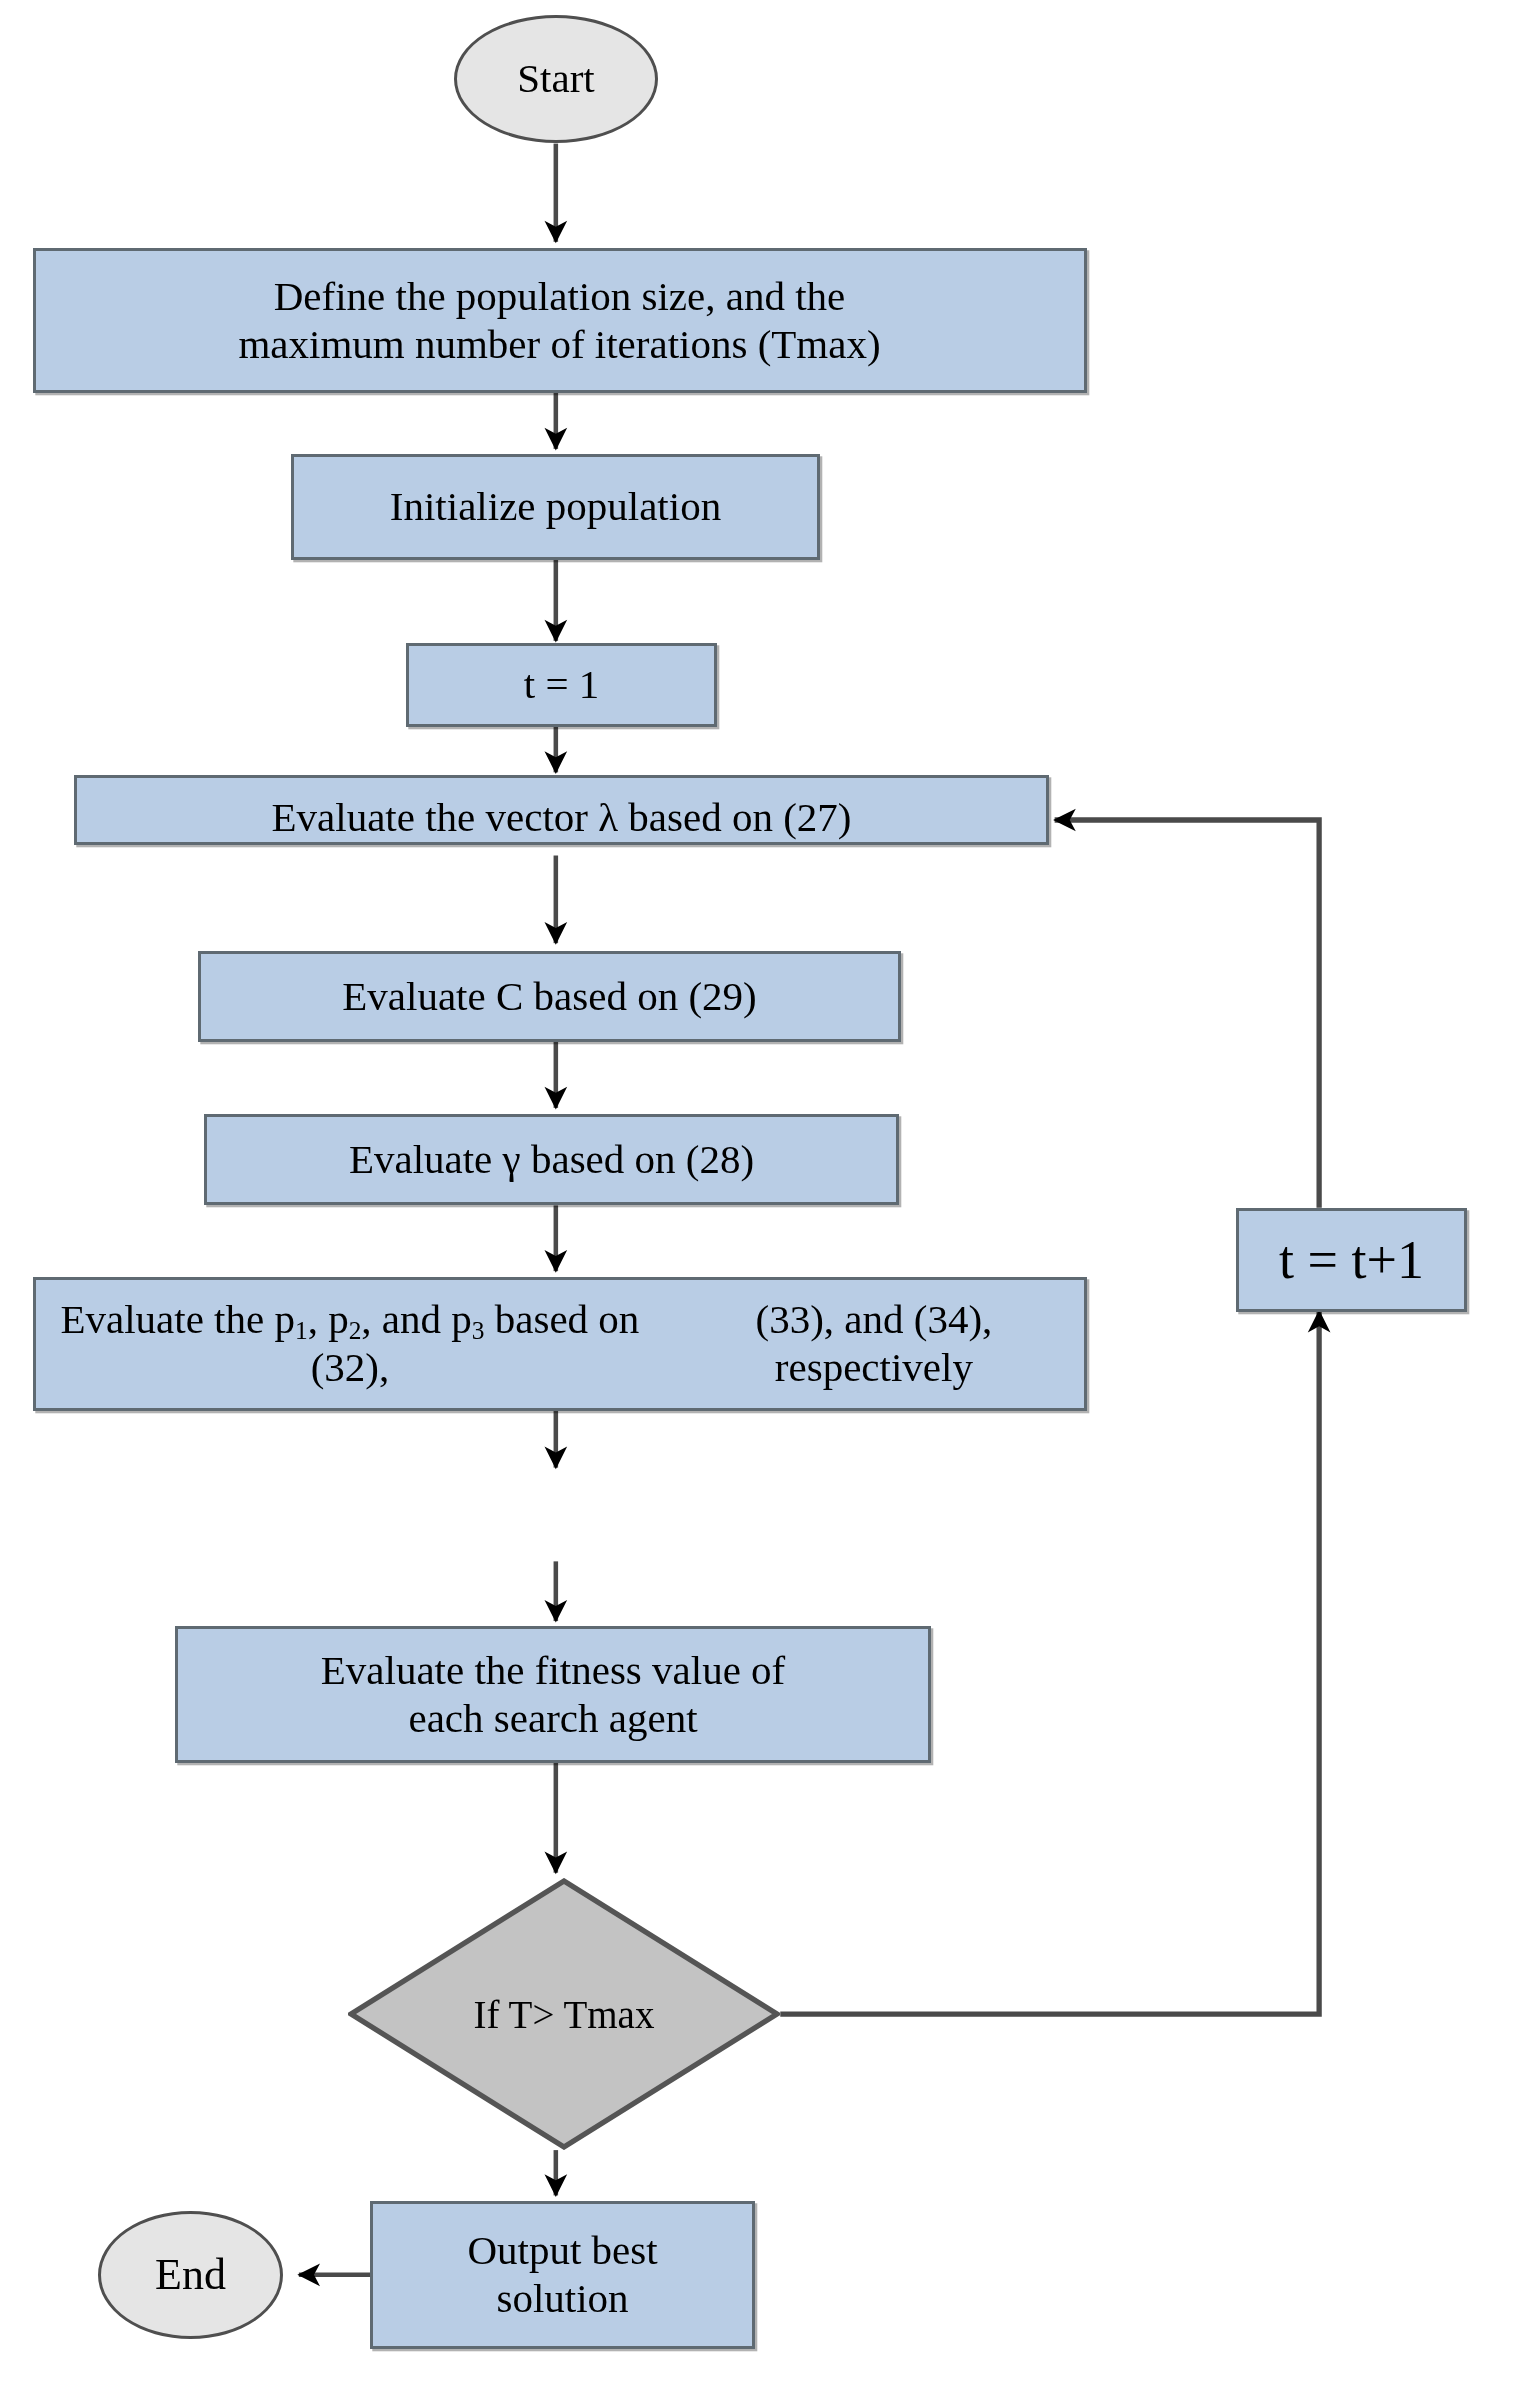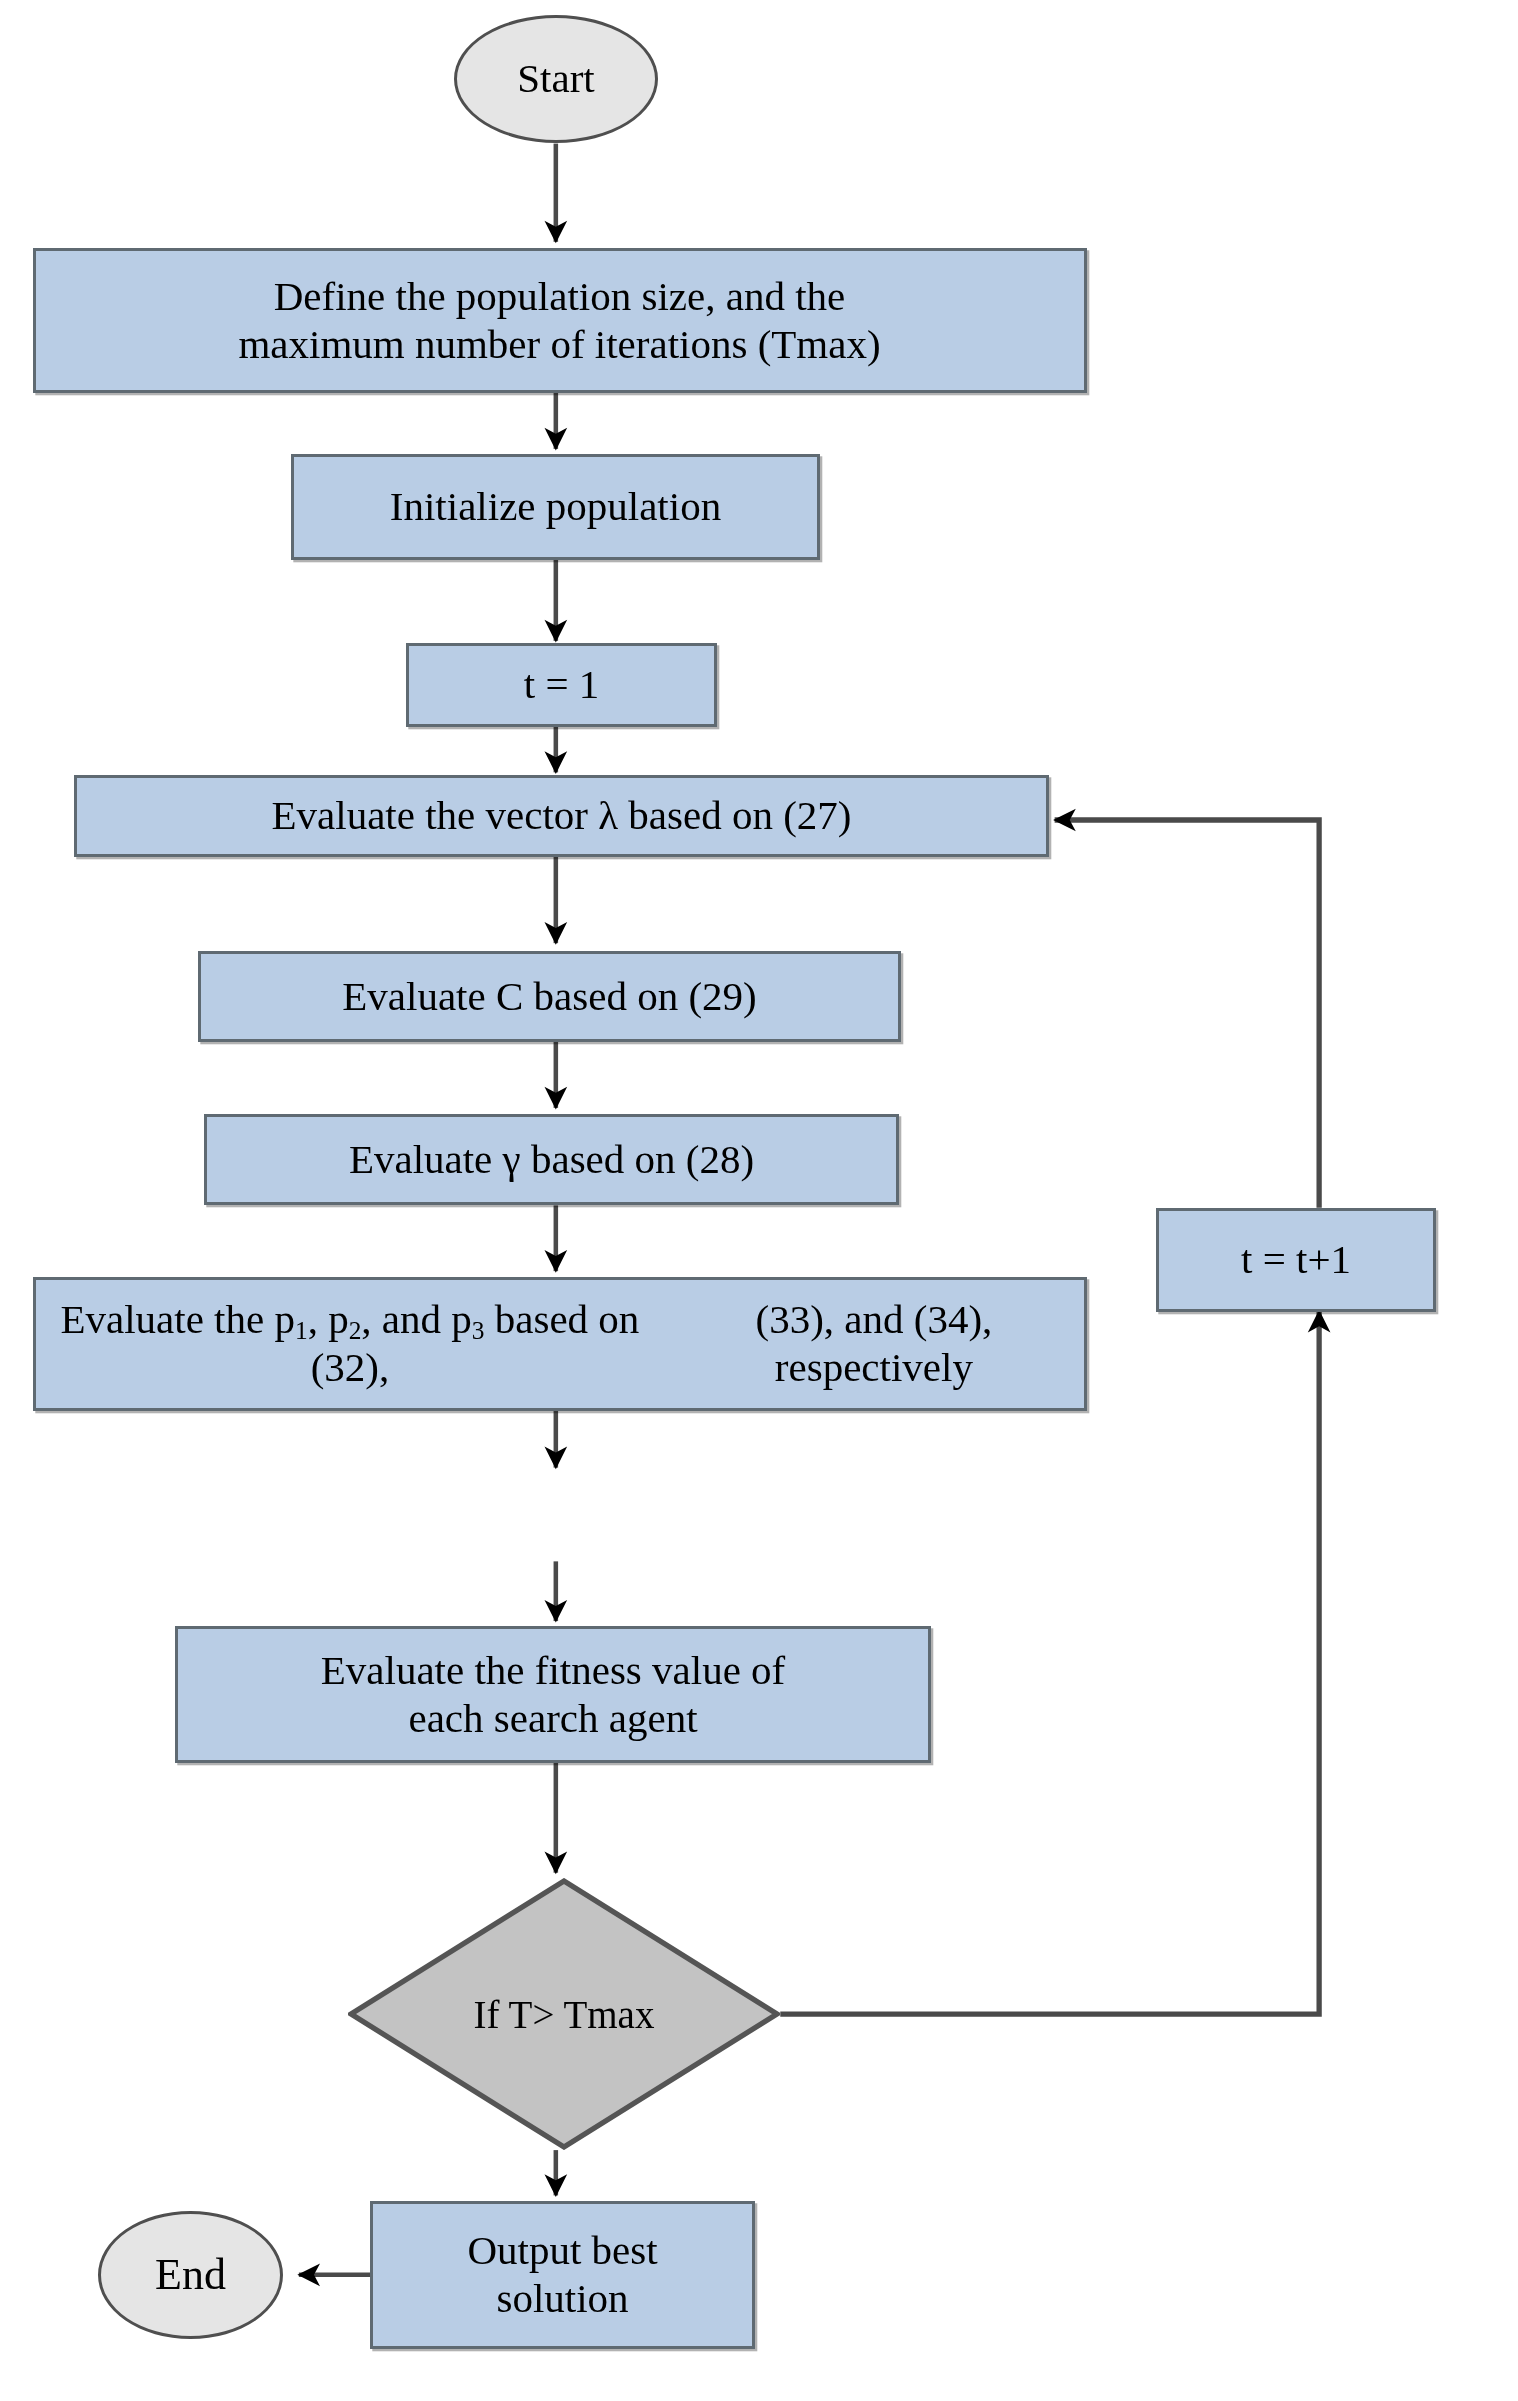--- a/index.html
+++ b/index.html
@@ -126,21 +126,21 @@
   </div>
 
   <div class="node proc" style="left:291px; top:454px; width:529px; height:106px; font-size:41px;">
     <span>Initialize population</span>
   </div>
 
   <div class="node proc" style="left:406px; top:643px; width:311px; height:84px; font-size:41px;">
     <span>t = 1</span>
   </div>
 
-  <div class="node proc" style="left:74px; top:775px; width:975px; height:82px; font-size:41px;">
+  <div class="node proc" style="left:74px; top:775px; width:975px; height:70px; font-size:41px;align-items:flex-end;">
     <span>Evaluate the vector λ based on (27)</span>
   </div>
 
   <div class="node proc" style="left:198px; top:951px; width:703px; height:91px; font-size:41px;">
     <span>Evaluate C based on (29)</span>
   </div>
 
   <div class="node proc" style="left:204px; top:1114px; width:695px; height:91px; font-size:41px;">
     <span>Evaluate γ based on (28)</span>
   </div>
@@ -158,21 +158,21 @@
     <span class="t-line">each search agent</span>
   </div>
 
   <div class="decision-wrap" style="left:348px; top:1878px; width:432px; height:272px;">
     <svg class="decision-shape" viewBox="0 0 572 360" preserveAspectRatio="none" xmlns="http://www.w3.org/2000/svg">
       <polygon points="286,4 568,180 286,356 4,180" fill="#c3c3c3" stroke="#555555" stroke-width="7"></polygon>
     </svg>
     <span class="decision-label" style="font-size:39px;">If T&gt; Tmax</span>
   </div>
 
-  <div class="node proc" style="left:1156px; top:1208px; width:280px; height:104px; font-size:41px;">
+  <div class="node proc" style="left:1236px; top:1208px; width:231px; height:104px; font-size:54px;">
     <span>t = t+1</span>
   </div>
 
   <div class="node proc" style="left:370px; top:2201px; width:385px; height:148px; font-size:41px; flex-direction:column;">
     <span class="t-line">Output best</span>
     <span class="t-line">solution</span>
   </div>
 
   <div class="node term" style="left:98px; top:2211px; width:185px; height:128px; font-size:44px;">
     <span>End</span>

